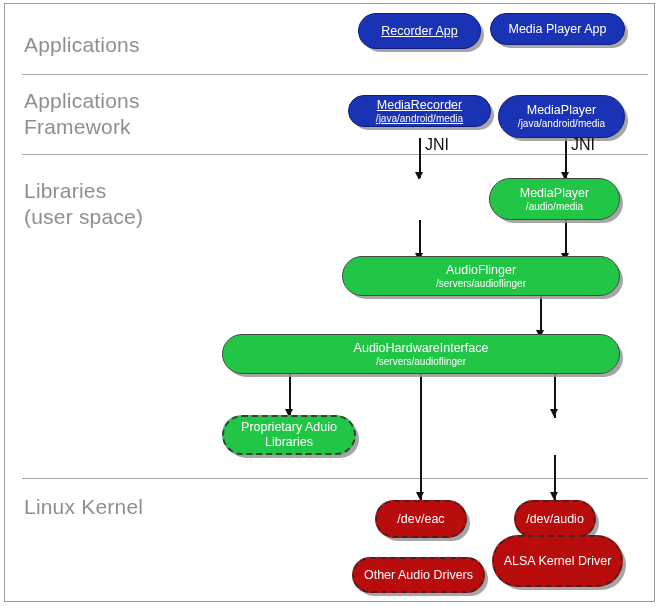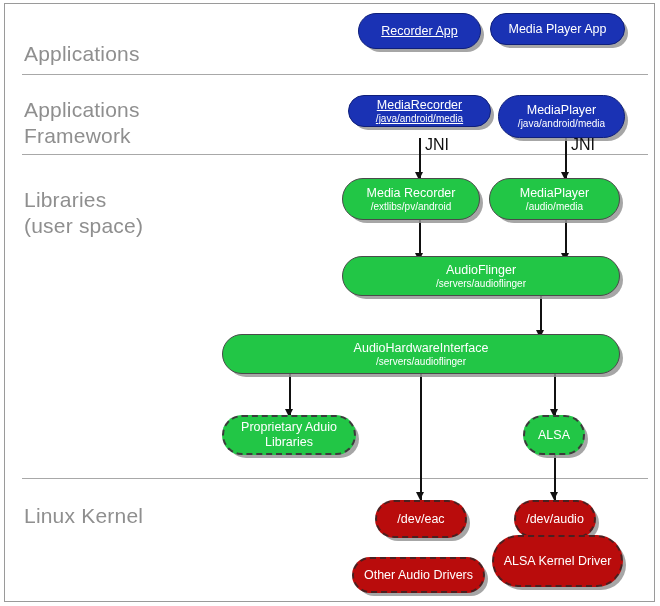--- a/index.html
+++ b/index.html
@@ -32,21 +32,20 @@
     background: #a8a8a8;
   }
   
   .layer-label {
     position: absolute;
     color: #8f8f8f;
     font-size: 21px;
     line-height: 26px;
     white-space: pre-line;
     letter-spacing: 0.2px;
-    margin-top: 9px;
   }
   
   .node {
     position: absolute;
     box-sizing: border-box;
     border-radius: 999px;
     display: flex;
     flex-direction: column;
     align-items: center;
     justify-content: center;
@@ -152,24 +151,20 @@
   <div class="node blue" style="left:348px; top:95px; width:143px; height:32px;text-decoration:underline;">
     <div class="title">MediaRecorder</div>
     <div class="sub">/java/android/media</div>
   </div>
 
   <div class="node blue" style="left:498px; top:95px; width:127px; height:43px;">
     <div class="title">MediaPlayer</div>
     <div class="sub">/java/android/media</div>
   </div>
 
-  <div class="node green" style="left:342px; top:178px; width:138px; height:42px;">
-    <div class="title">Media Recorder</div>
-    <div class="sub">/extlibs/pv/android</div>
-  </div>
 
   <div class="node green" style="left:489px; top:178px; width:131px; height:42px;">
     <div class="title">MediaPlayer</div>
     <div class="sub">/audio/media</div>
   </div>
 
   <div class="node green" style="left:342px; top:256px; width:278px; height:40px;">
     <div class="title">AudioFlinger</div>
     <div class="sub">/servers/audioflinger</div>
   </div>
@@ -177,23 +172,20 @@
   <div class="node green" style="left:222px; top:334px; width:398px; height:40px;">
     <div class="title">AudioHardwareInterface</div>
     <div class="sub">/servers/audioflinger</div>
   </div>
 
   <div class="node green dashed" style="left:222px; top:415px; width:134px; height:40px;">
     <div class="title">Proprietary Aduio</div>
     <div class="title">Libraries</div>
   </div>
 
-  <div class="node green dashed" style="left:523px; top:415px; width:62px; height:40px;">
-    <div class="title">ALSA</div>
-  </div>
 
   <div class="node red dashed" style="left:375px; top:500px; width:92px; height:38px;">
     <div class="title">/dev/eac</div>
   </div>
 
   <div class="node red dashed" style="left:514px; top:500px; width:82px; height:38px;">
     <div class="title">/dev/audio</div>
   </div>
 
   <div class="node red dashed" style="left:352px; top:557px; width:133px; height:36px;">

